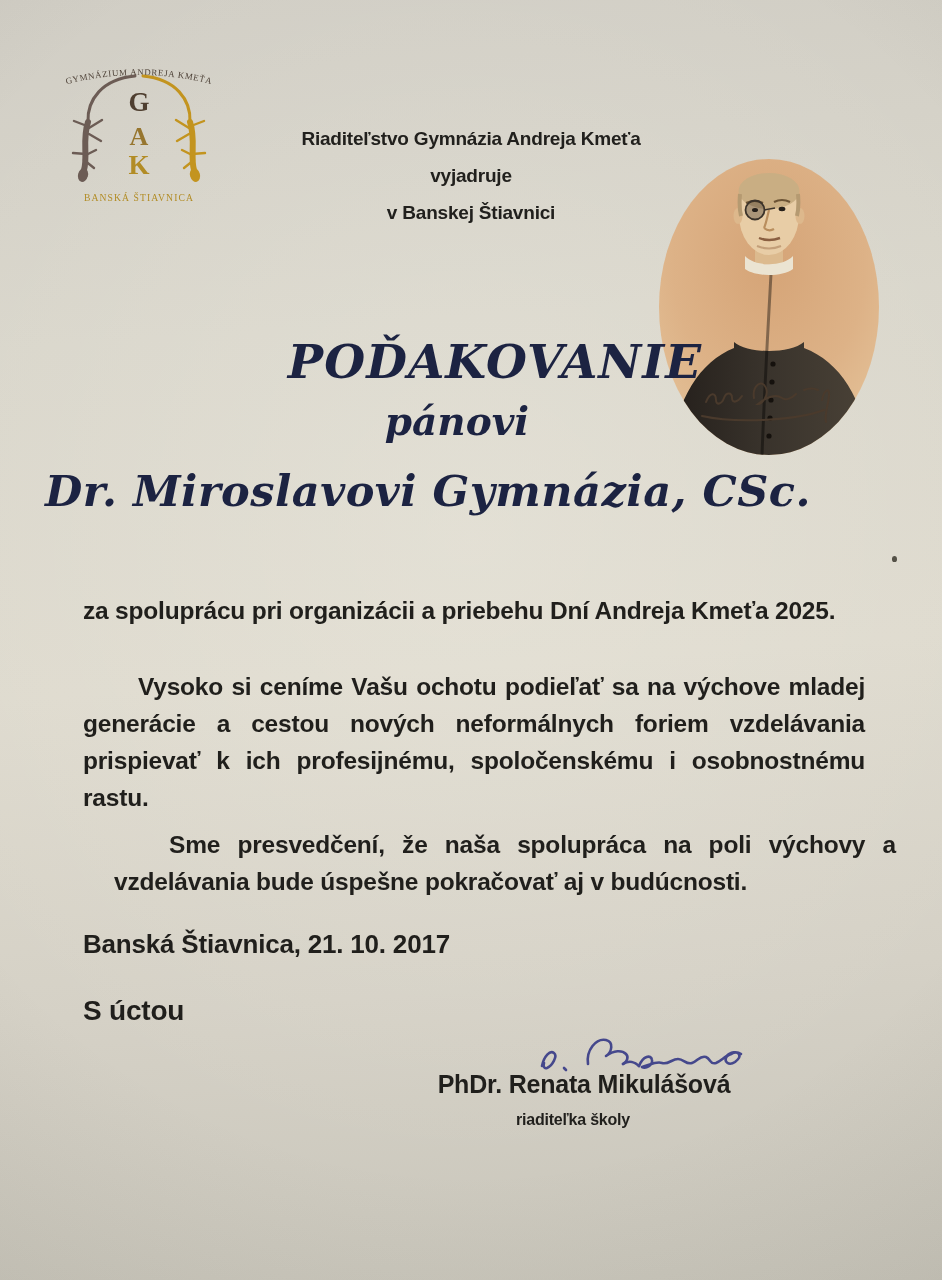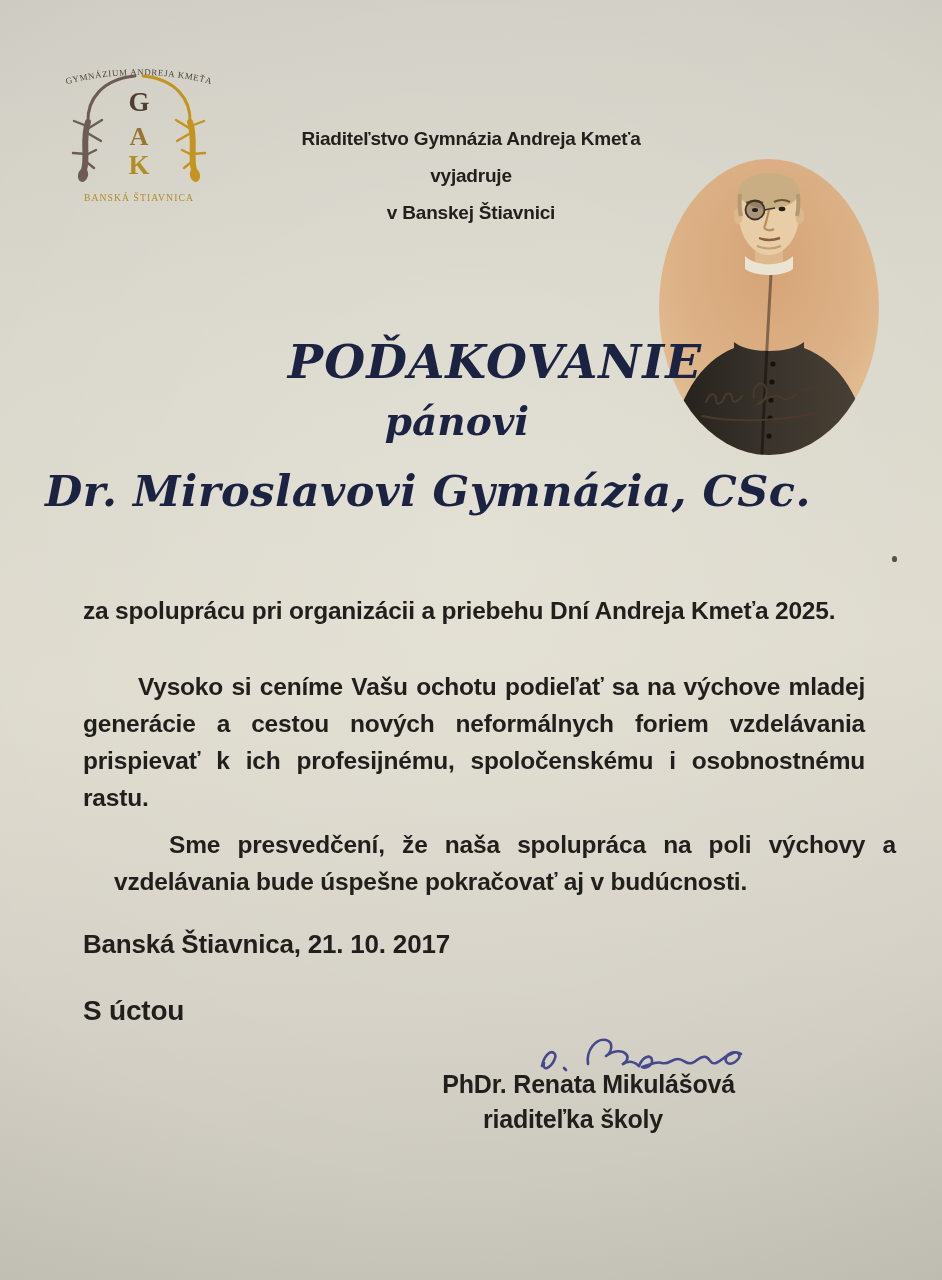--- a/index.html
+++ b/index.html
@@ -40,22 +40,22 @@
   }
   
   .bodytext{ font-weight:bold; font-size:24.5px; line-height:37px; letter-spacing:-0.2px; color:#201f1c; }
   .intro{ position:absolute; left:83px; top:592px; width:800px; }
   .para1{ position:absolute; left:83px; top:668px; width:782px; text-align:justify; text-indent:55px; }
   .para2{ position:absolute; left:83px; top:826px; width:782px; text-align:justify; text-indent:55px;margin-left:31px; }
   .dateline{ position:absolute; left:83px; top:926px; width:600px; font-size:26px; }
   .closing{ position:absolute; left:83px; top:992px; width:300px; font-size:28px; }
   
   .sig-scribble{ position:absolute; left:528px; top:1022px; width:236px; height:60px; }
-  .signer-name{ position:absolute; left:433px; top:1066px; width:302px; text-align:right; font-size:25px; }
-  .signer-role{ position:absolute; left:433px; top:1101px; width:280px; text-align:center; font-size:25px; }
+  .signer-name{ position:absolute; left:433px; top:1066px; width:302px; text-align:center; font-size:25px; }
+  .signer-role{ position:absolute; left:433px; top:1101px; width:280px; text-align:center; font-size:16px; }
   
   .speck{ position:absolute; left:892px; top:556px; width:5px; height:6px; background:#3c382f; border-radius:45% 55% 50% 50%; opacity:.85; }
 </style>
 </head>
 <body>
 
 <div class="paper">
 
   <svg class="logo" viewBox="0 0 166 150" aria-hidden="true">
     <defs>

